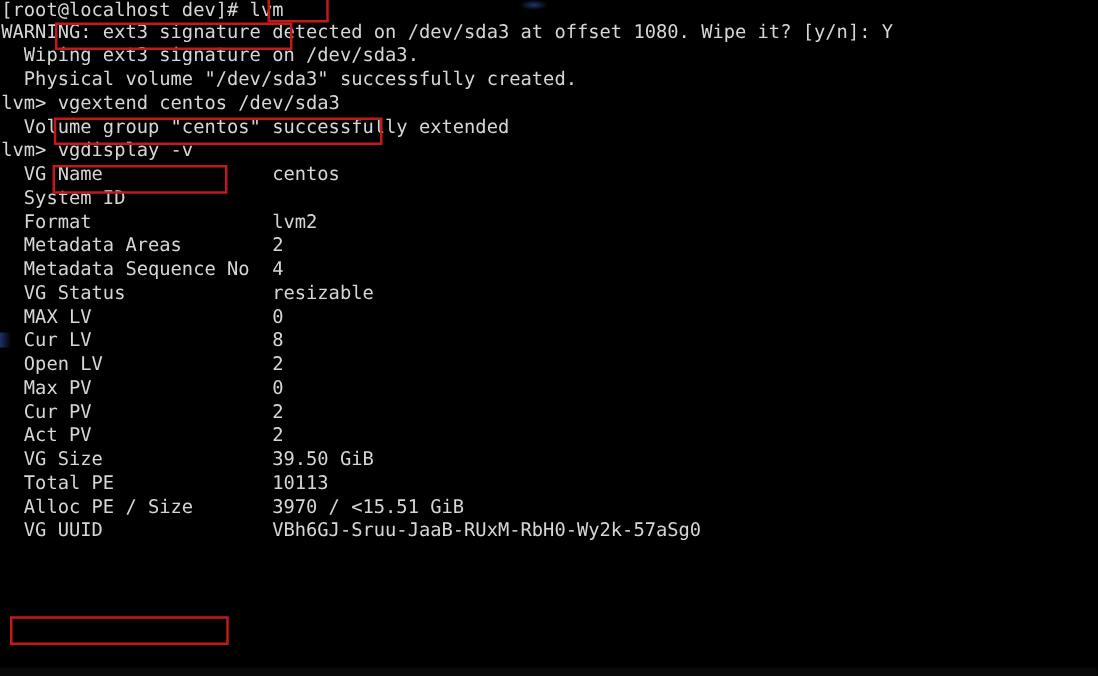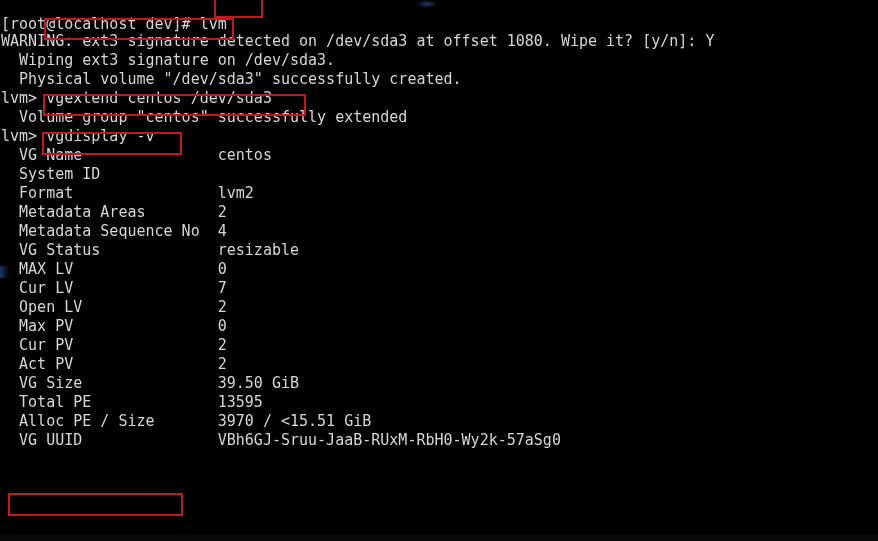--- a/index.html
+++ b/index.html
@@ -15,21 +15,21 @@
     overflow: hidden;
     font-family: "DejaVu Sans Mono", "Liberation Mono", monospace;
     font-size: 15px;
     line-height: 19px;
     letter-spacing: 0px;
     color: #d6d6d6;
   }
   .screen {
     position: absolute;
     left: 0;
-    top: 16px;
+    top: 0;
     width: 878px;
     padding: 0;
     margin: 0;
   }
   .line {
     height: 19px;
     white-space: pre;
     font-family: "DejaVu Sans Mono", "Liberation Mono", monospace;
     font-size: 15px;
     line-height: 19px;
@@ -88,27 +88,27 @@
     <div class="line">lvm&gt; vgextend centos /dev/sda3</div>
     <div class="line">  Volume group "centos" successfully extended</div>
     <div class="line">lvm&gt; vgdisplay -v</div>
     <div class="line">  VG Name               centos</div>
     <div class="line">  System ID</div>
     <div class="line">  Format                lvm2</div>
     <div class="line">  Metadata Areas        2</div>
     <div class="line">  Metadata Sequence No  4</div>
     <div class="line">  VG Status             resizable</div>
     <div class="line">  MAX LV                0</div>
-    <div class="line">  Cur LV                7</div>
+    <div class="line">  Cur LV                8</div>
     <div class="line">  Open LV               2</div>
     <div class="line">  Max PV                0</div>
     <div class="line">  Cur PV                2</div>
     <div class="line">  Act PV                2</div>
     <div class="line">  VG Size               39.50 GiB</div>
-    <div class="line">  Total PE              13595</div>
+    <div class="line">  Total PE              10113</div>
     <div class="line">  Alloc PE / Size       3970 / &lt;15.51 GiB</div>
     <div class="line">  VG UUID               VBh6GJ-Sruu-JaaB-RUxM-RbH0-Wy2k-57aSg0</div>
   </div>
 
   <div class="artifact" id="artifact-top"></div>
   <div class="artifact" id="artifact-left"></div>
   <div class="artifact" id="artifact-bottom"></div>
 
   <div class="annot" id="annot-0" style="left: 214px; top: -4px; width: 49px; height: 22px; border-color: rgb(194, 26, 26);"></div>
   <div class="annot" id="annot-1" style="left: 44px; top: 18px; width: 190px; height: 22px; border-color: rgb(194, 26, 26);"></div>

